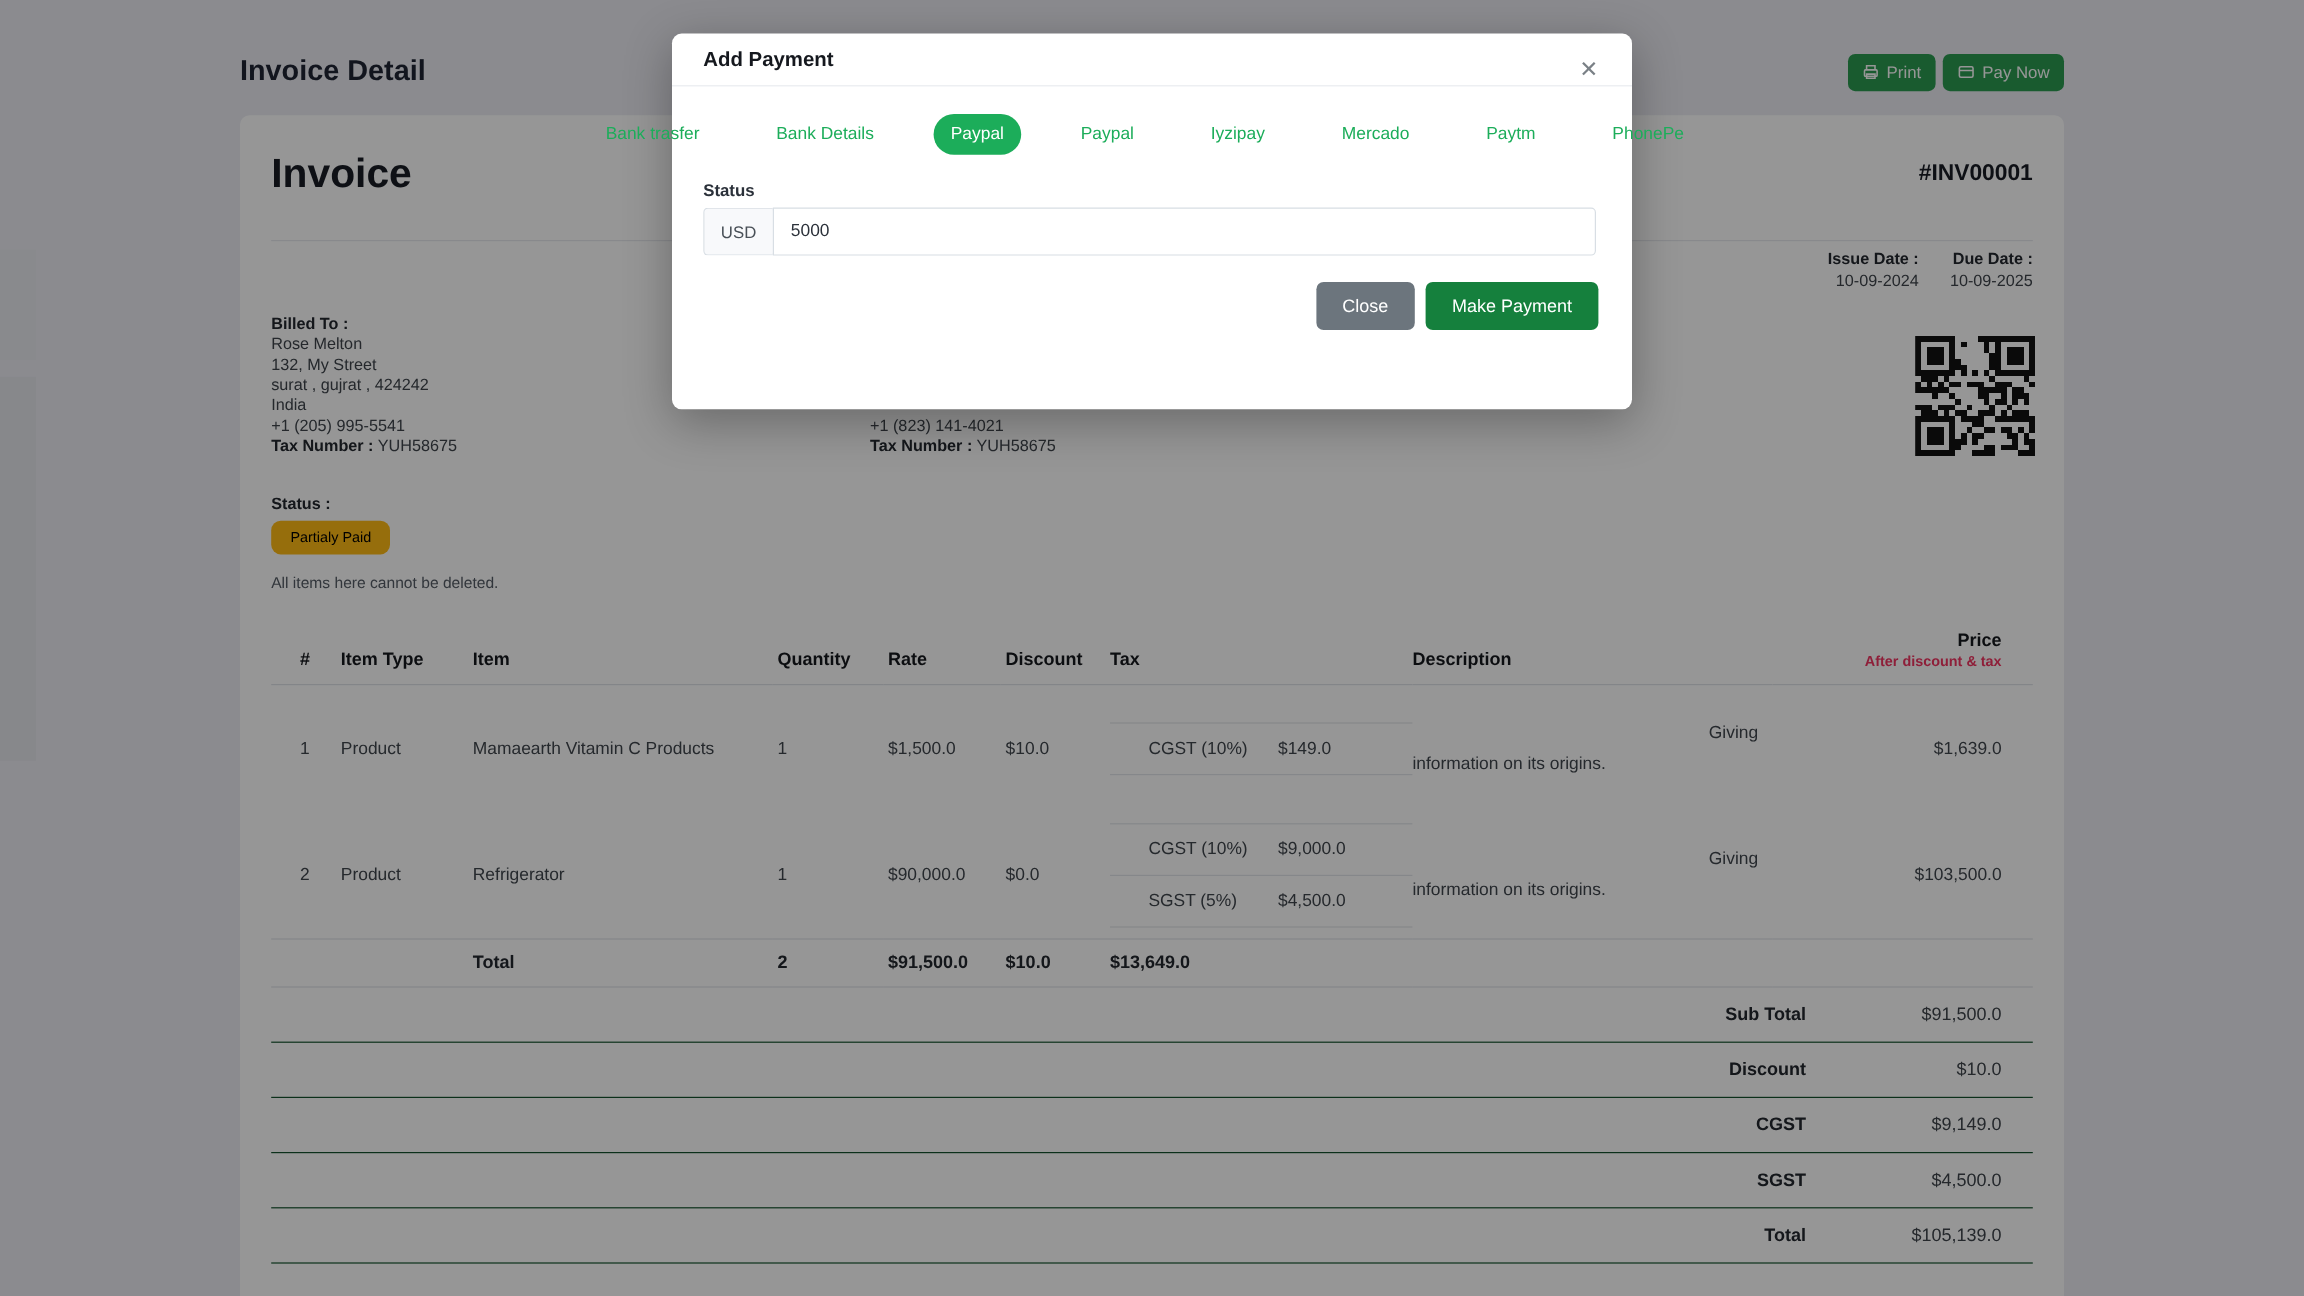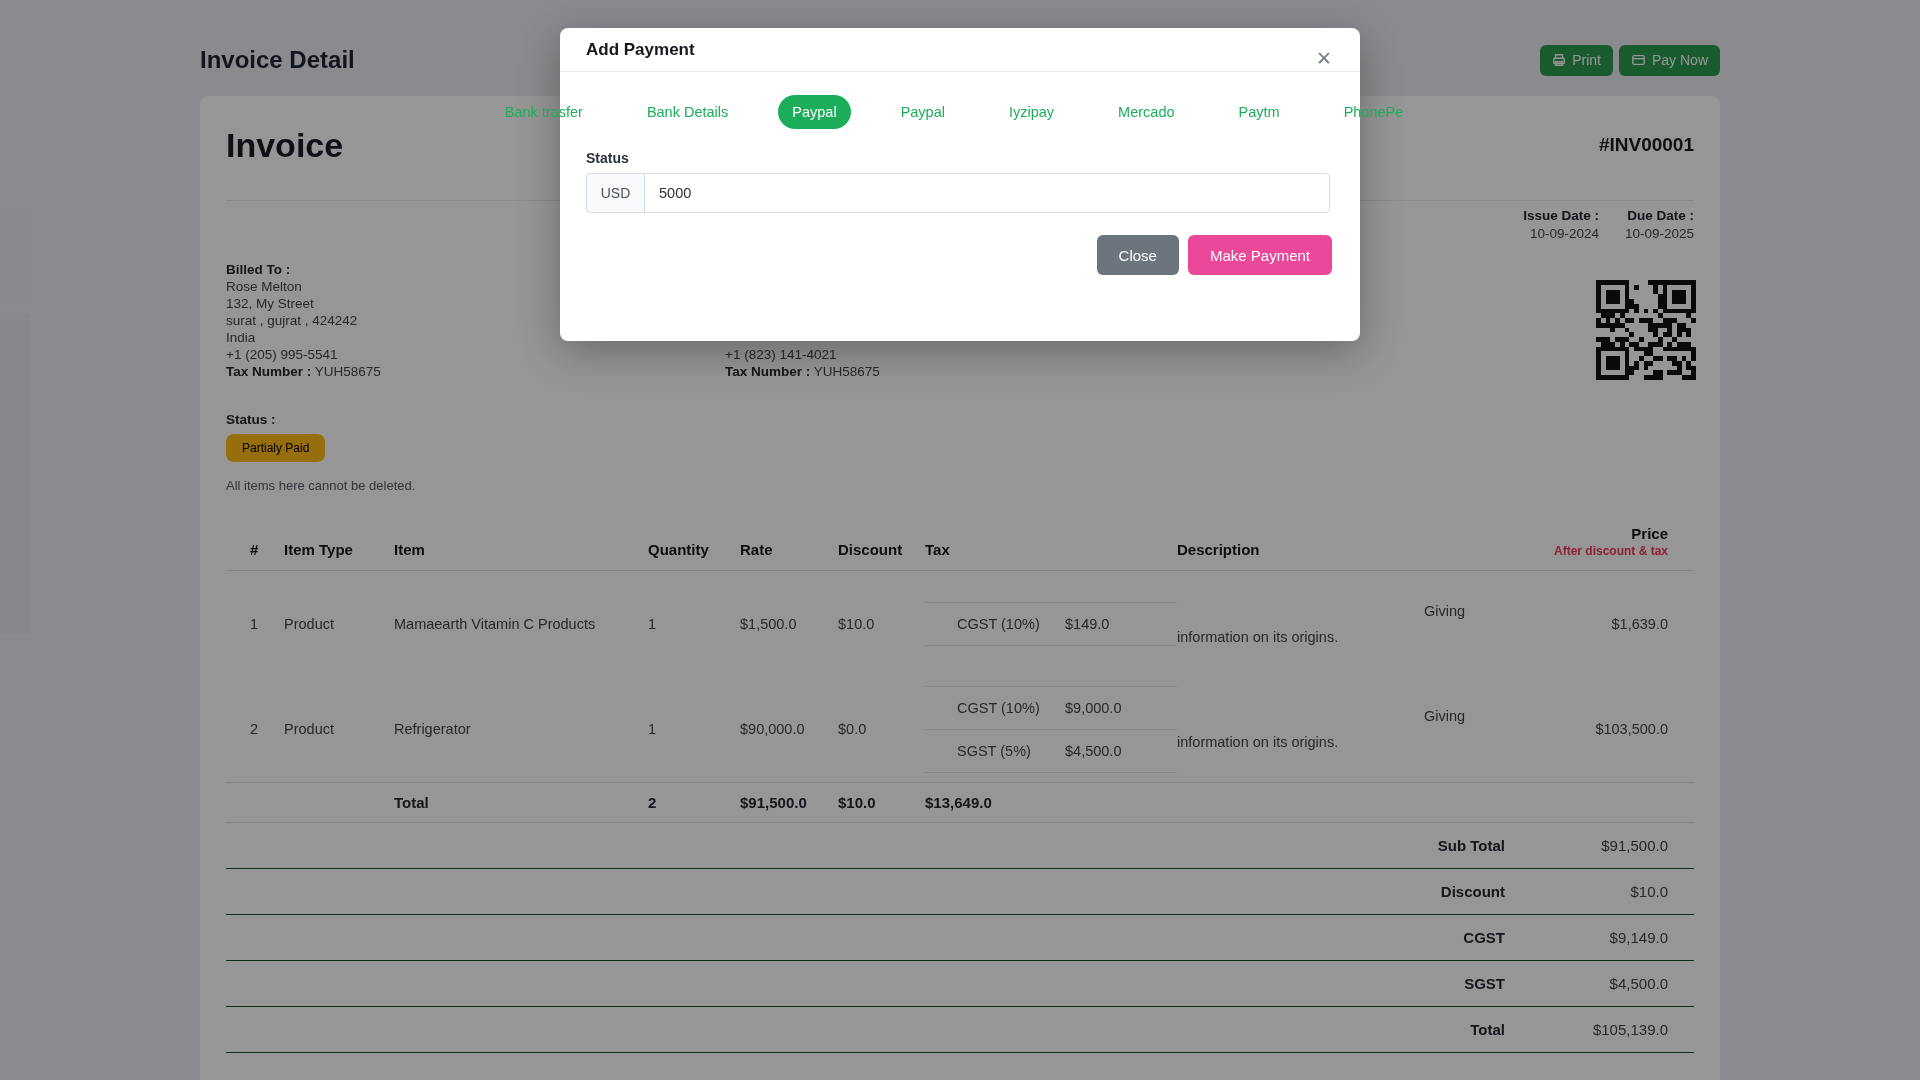--- a/index.html
+++ b/index.html
@@ -78,21 +78,21 @@
   .modal-body { padding:23px 26px 0 26px; }
   .tabs { display:flex; align-items:center; gap:36px; margin-left:-12px;justify-content:center; }
   .tab { border:none; background:transparent; color:#1cad5a; font-size:14.5px; font-family:inherit; padding:9px 14px; border-radius:20px; cursor:pointer; white-space:nowrap; }
   .tab.active { background:#1cad5a; color:#fff; }
   .amount-label { margin-top:21px; font-size:14px; font-weight:700; color:#2b313a; }
   .input-group { display:flex; margin-top:7px; height:40px; width:744px; }
   .currency-box { width:58px; background:#f8f9fb; border:1px solid #d8dee4; border-right:none; border-radius:4px 0 0 4px; display:flex; align-items:center; justify-content:center; font-size:14px; color:#495057; }
   .amount-input { flex:1; border:1px solid #d8dee4; border-radius:0 4px 4px 0; padding:0 14px; font-size:14.5px; color:#2b313a; font-family:inherit; outline:none; }
   .modal-actions { display:flex; justify-content:flex-end; gap:9px; margin-top:22px; padding-right:2px; }
   .btn-close { background:#6c757d; color:#fff; border:none; border-radius:6px; height:40px; padding:0 22px; font-size:15px; font-family:inherit; cursor:pointer; }
-  .btn-make { background:#ec4899; color:#fff; border:none; border-radius:6px; height:40px; padding:0 22px; font-size:15px; font-family:inherit; cursor:pointer; }
+  .btn-make { background:#15803d; color:#fff; border:none; border-radius:6px; height:40px; padding:0 22px; font-size:15px; font-family:inherit; cursor:pointer; }
 </style>
 </head>
 <body>
 
 <div class="page">
   <div class="left-peek">
     <div class="pk1"></div>
     <div class="pk2"></div>
   </div>
 

